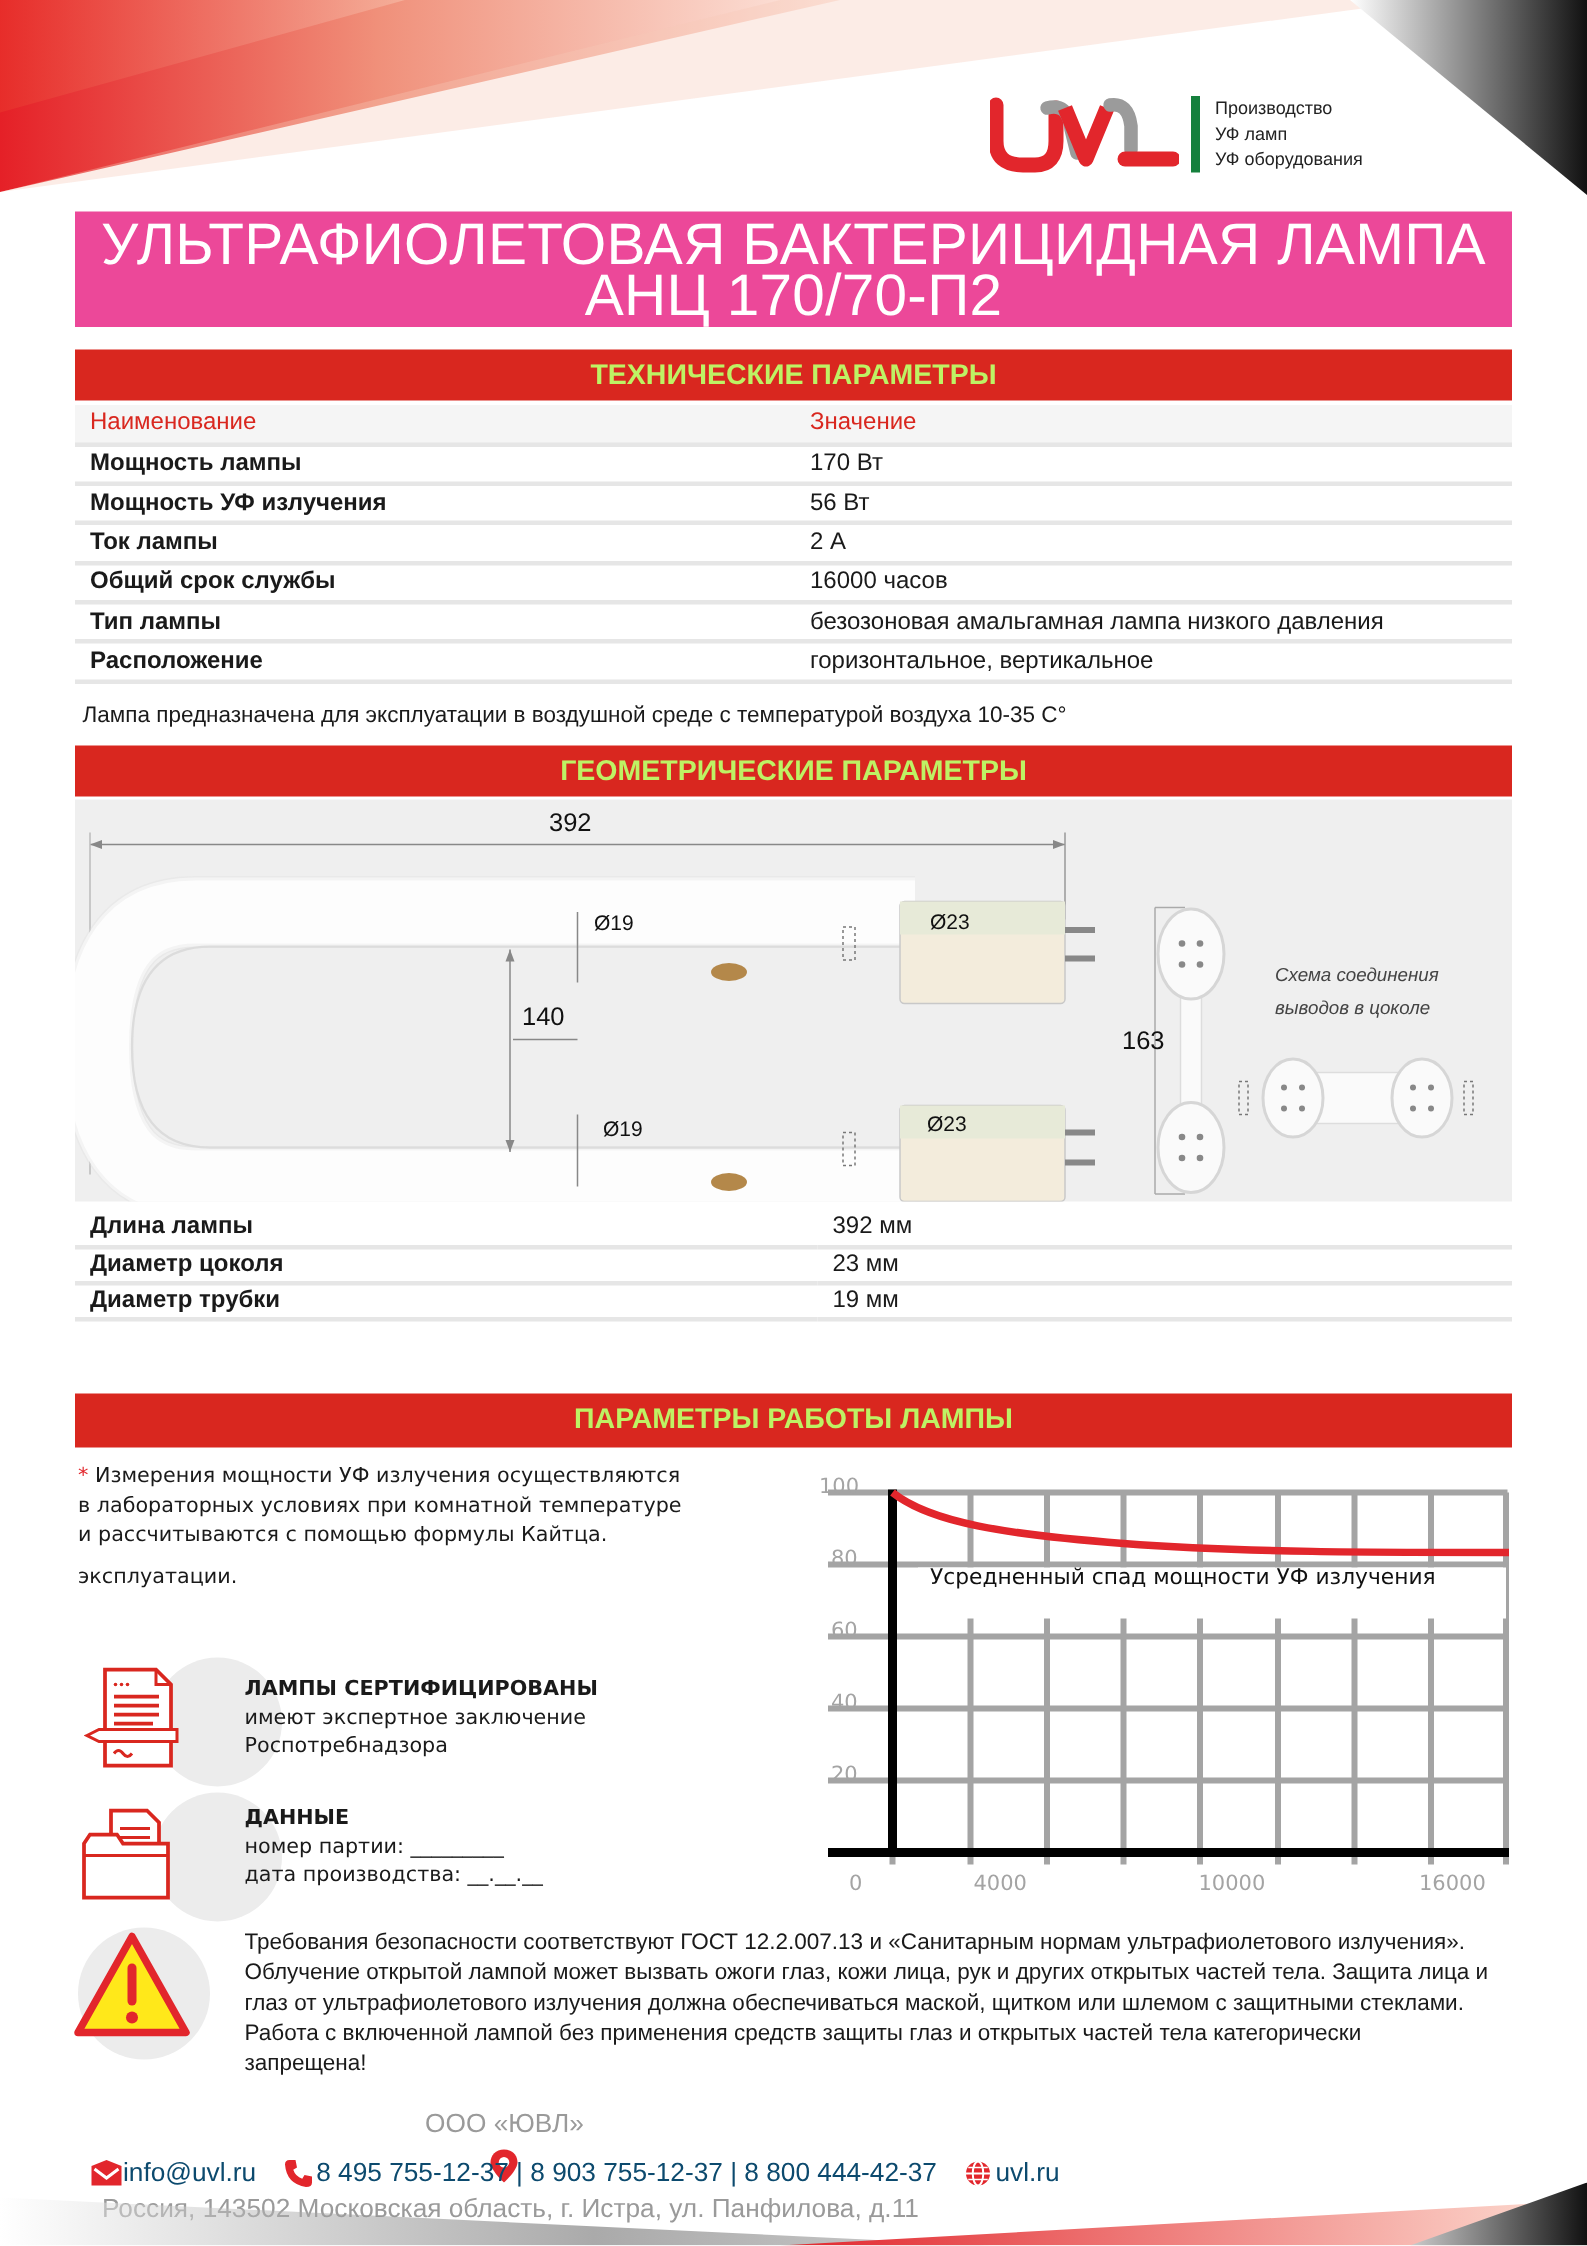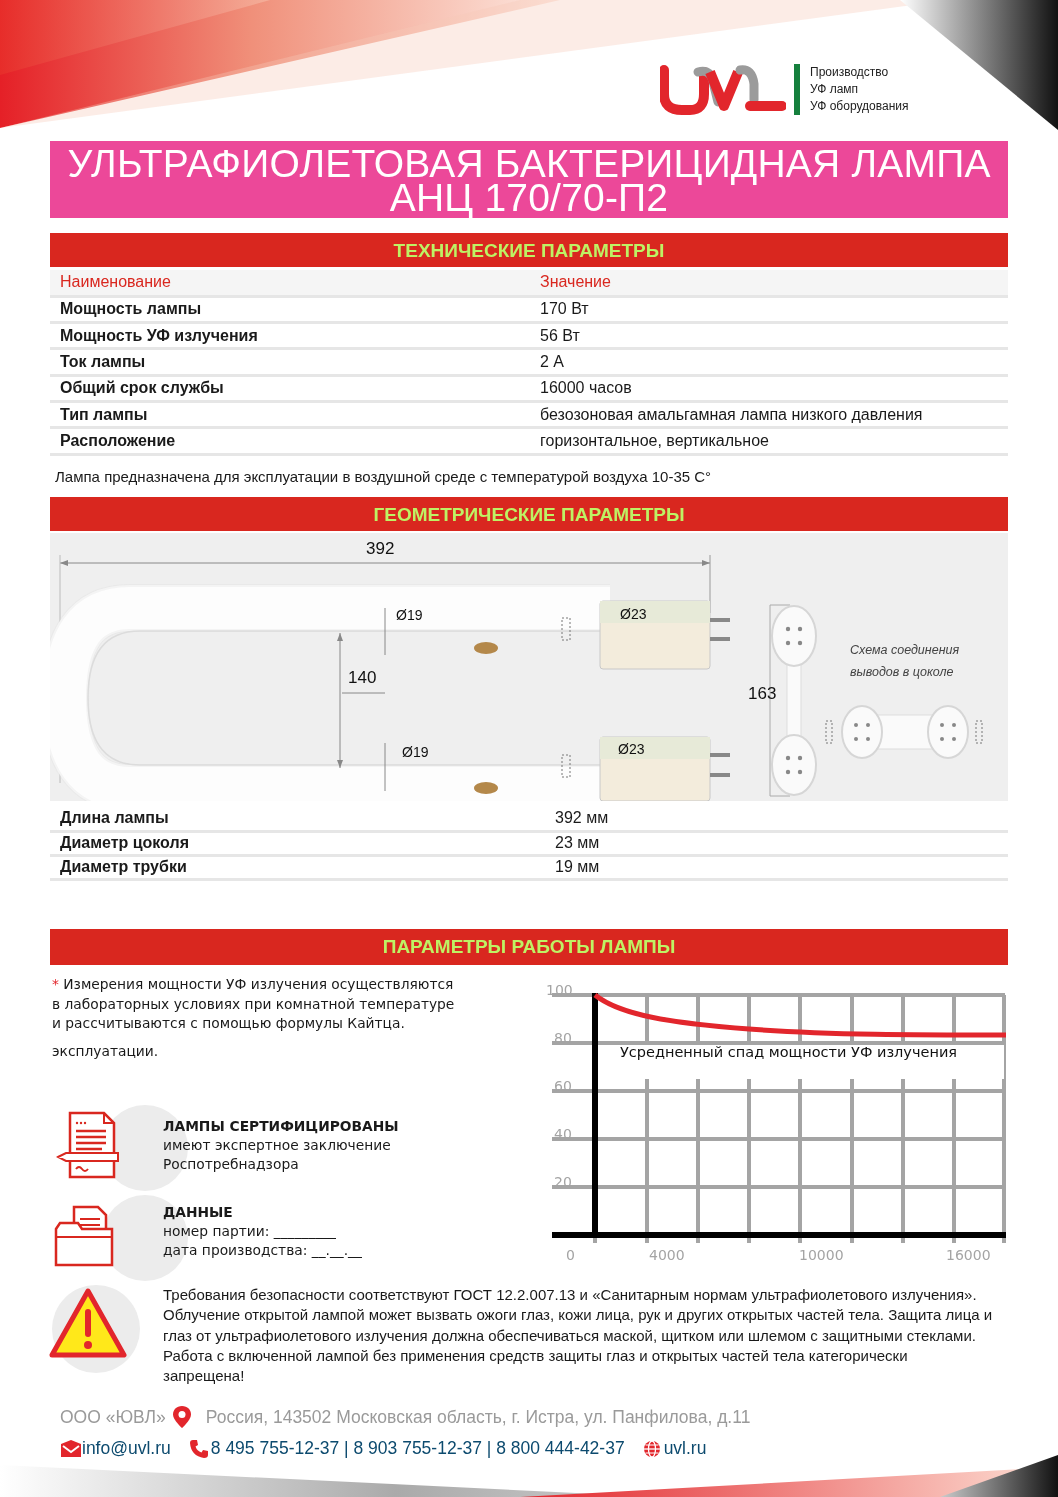--- a/index.html
+++ b/index.html
@@ -38,21 +38,21 @@
   .feature { left: 50px; width: 440px; display: flex; }
   .feature .circ { width: 86px; height: 86px; border-radius: 50%; background: #ececec; position: absolute; left: 52px; top: 0; }
   .feature .ico { position: absolute; left: 0; top: 0; }
   .feature .txt { position: absolute; left: 113px; font-family: "DejaVu Sans", sans-serif; font-size: 13.8px; line-height: 19px; color: #1a1a1a; white-space: nowrap; }
   .feature .txt b { font-weight: bold; }
 
   .chart { left: 540px; top: 975px; width: 480px; height: 300px; }
 
   .safety { left: 163px; top: 1285px; width: 830px; font-family: "Liberation Sans", sans-serif; font-size: 15px; line-height: 20.3px; color: #1a1a1a; }
 
-  .addr { left: 60px; top: 1405px; font-family: "Liberation Sans", sans-serif; font-size: 17.5px; color: #9a9a9a; display: flex; align-items: center; gap: 6px; white-space: nowrap; }
+  .addr { left: 60px; top: 1405px; font-family: "Liberation Sans", sans-serif; font-size: 17.5px; color: #9a9a9a; display: flex; align-items: center; gap: 6px; white-space: nowrap; flex-direction: column; }
   .contacts { left: 60px; top: 1438px; font-family: "Liberation Sans", sans-serif; font-size: 17.5px; color: #0c4a6e; display: flex; align-items: center; white-space: nowrap; }
   .contacts span { margin-right: 4px; }
   .ftr-deco { left: 0; top: 1455px; width: 1058px; height: 42px; }
 </style>
 </head>
 <body>
 
 <svg class="abs hdr-deco" viewBox="0 0 1058 135" preserveAspectRatio="none">
   <defs>
     <linearGradient id="gR" x1="0" y1="0" x2="1" y2="0">

